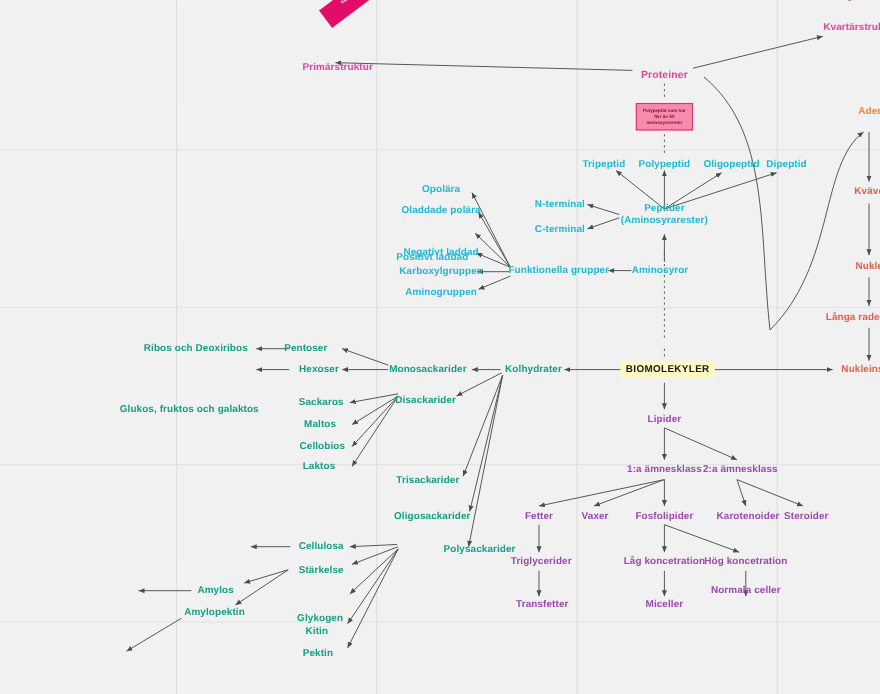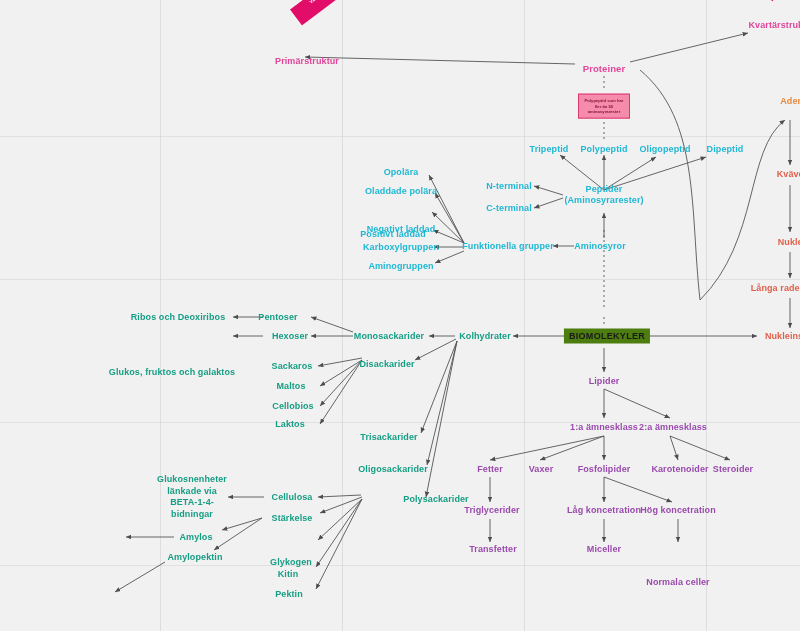--- a/index.html
+++ b/index.html
@@ -34,21 +34,21 @@
     letter-spacing:.1px;
     line-height:11px;
     white-space:nowrap;
     transform:translate(-50%,-50%);
     text-align:center;
     user-select:none;
   }
   .node.multi{white-space:normal;width:74px;line-height:11.5px;}
   .c-root{
     color:#1a1a1a;
-    background:#4d7c0f;
+    background:#fef9c3;
     padding:2px 5px;
     font-size:9px;
     letter-spacing:.3px;
   }
   .c-protein{color:#e0459a;}
   .c-pep{color:#1fb8d4;}
   .c-carb{color:#159e84;}
   .c-lip{color:#9a4aad;}
   .c-nuc{color:#e0604c;}
   .c-nuc2{color:#e8893f;}
@@ -198,21 +198,21 @@
   <div class="pinkarrow" style="left:300px;top:-34px;width:120px;height:74px;transform:rotate(-37deg);transform-origin:50% 50%;">
     <span class="body">Vänster: ordningen av aminosyrorna i polypeptidkedjan</span>
   </div>
   <div class="pinkarrow" style="left:660px;top:-42px;width:110px;height:70px;transform:rotate(28deg);transform-origin:50% 50%;">
     <span class="body">Flera polypeptidkedjor bundna till varandra</span>
   </div>
 
   <div class="node c-pep" style="left:549px;top:149px;">Tripeptid</div>
   <div class="node c-pep" style="left:604px;top:149px;">Polypeptid</div>
   <div class="node c-pep" style="left:665px;top:149px;">Oligopeptid</div>
-  <div class="node c-pep" style="left:715px;top:149px;padding-left:20px;">Dipeptid</div>
+  <div class="node c-pep" style="left:715px;top:149px;">Dipeptid</div>
 
   <div class="node c-pep" style="left:604px;top:195px;white-space:nowrap;">
     <div>Peptider</div>
     <div>(Aminosyrarester)</div>
   </div>
 
   <div class="node c-pep" style="left:509px;top:186px;">N-terminal</div>
   <div class="node c-pep" style="left:509px;top:208px;">C-terminal</div>
 
   <div class="node c-pep" style="left:600px;top:246px;">Aminosyror</div>
@@ -245,39 +245,38 @@
 
   <div class="node c-carb" style="left:292px;top:497px;">Cellulosa</div>
   <div class="node c-carb" style="left:292px;top:518px;">Stärkelse</div>
   <div class="node c-carb" style="left:291px;top:562px;">Glykogen</div>
   <div class="node c-carb" style="left:288px;top:574px;">Kitin</div>
   <div class="node c-carb" style="left:289px;top:594px;">Pektin</div>
 
   <div class="node c-carb" style="left:196px;top:537px;">Amylos</div>
   <div class="node c-carb" style="left:195px;top:557px;">Amylopektin</div>
 
-  <div class="node c-carb multi" style="left:192px;top:497px;width:76px;">Glukosnenheter länkade via BETA-1-4-bidningar</div>
 
   <div class="node c-lip" style="left:604px;top:381px;">Lipider</div>
   <div class="node c-lip" style="left:604px;top:427px;">1:a ämnesklass</div>
   <div class="node c-lip" style="left:673px;top:427px;">2:a ämnesklass</div>
 
   <div class="node c-lip" style="left:490px;top:469px;">Fetter</div>
   <div class="node c-lip" style="left:541px;top:469px;">Vaxer</div>
   <div class="node c-lip" style="left:604px;top:469px;">Fosfolipider</div>
   <div class="node c-lip" style="left:680px;top:469px;">Karotenoider</div>
   <div class="node c-lip" style="left:733px;top:469px;">Steroider</div>
 
   <div class="node c-lip" style="left:492px;top:510px;">Triglycerider</div>
   <div class="node c-lip" style="left:604px;top:510px;">Låg koncetration</div>
   <div class="node c-lip" style="left:678px;top:510px;">Hög koncetration</div>
 
   <div class="node c-lip" style="left:493px;top:549px;">Transfetter</div>
   <div class="node c-lip" style="left:604px;top:549px;">Miceller</div>
-  <div class="node c-lip" style="left:678px;top:582px;">Normala celler</div>
+  <div class="node c-lip" style="left:678px;top:537px;">Normala celler</div>
 
   <div class="node c-nuc2" style="left:793px;top:101px;">Adeni</div>
   <div class="node c-nuc" style="left:793px;top:174px;">Kväveb</div>
   <div class="node c-nuc" style="left:793px;top:242px;">Nukleo</div>
   <div class="node c-nuc" style="left:788px;top:288px;">Långa rader av N</div>
   <div class="node c-nuc" style="left:793px;top:336px;">Nukleinsyror</div>
 
 </div>
 
 </body></html>

